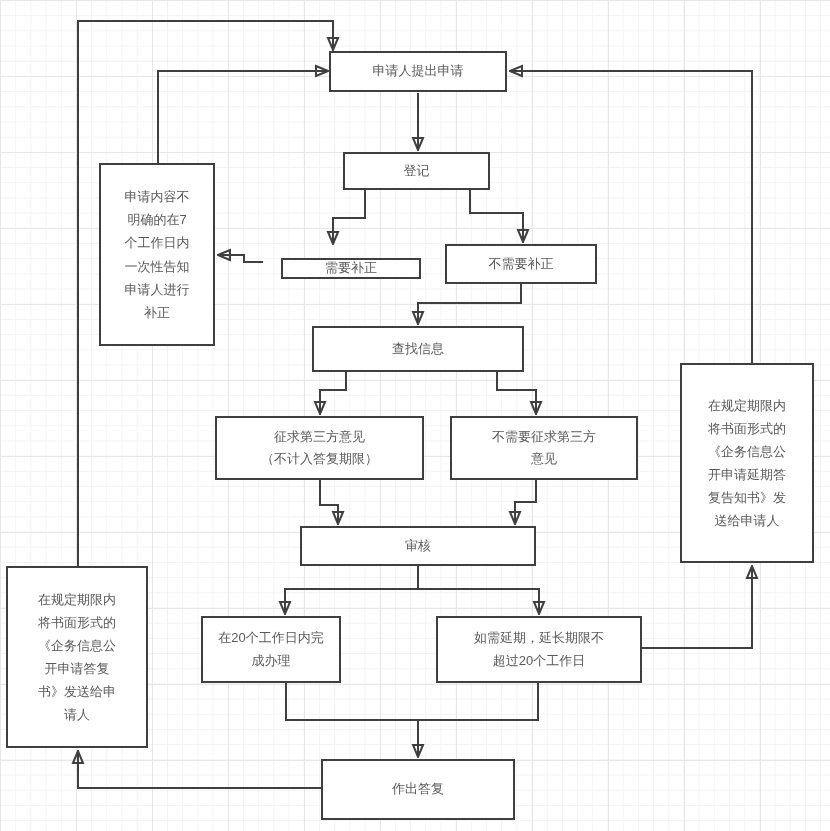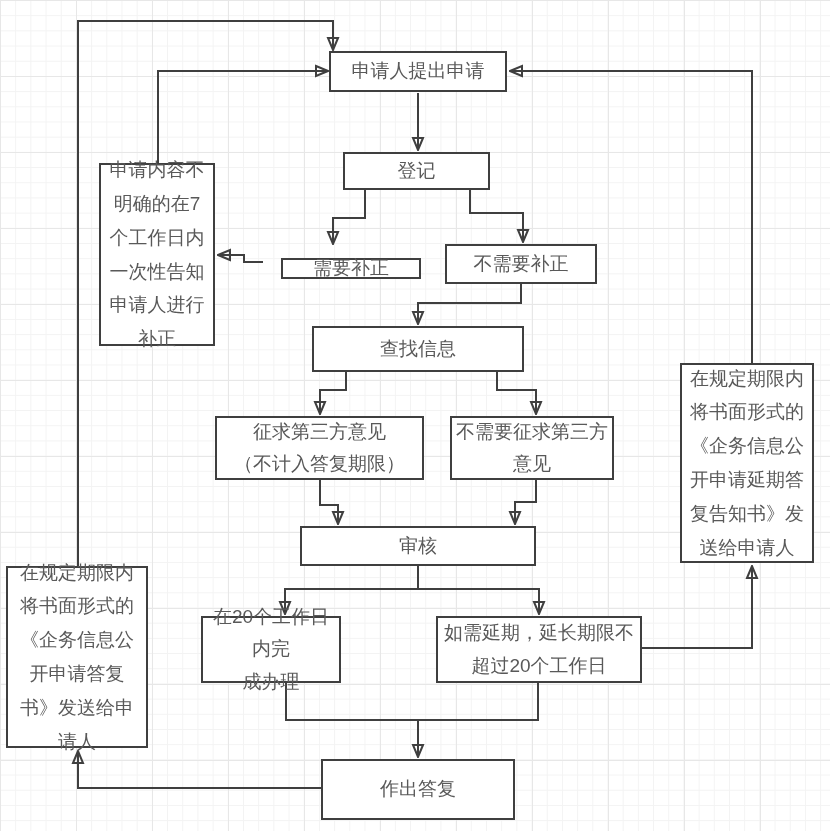--- a/index.html
+++ b/index.html
@@ -16,33 +16,33 @@
       linear-gradient(#f3f3f3 1px, transparent 1px),
       linear-gradient(90deg,#f3f3f3 1px, transparent 1px);
     background-size:76px 76px,76px 76px,15.2px 15.2px,15.2px 15.2px;
   }
   svg.edges{position:absolute;left:0;top:0;z-index:1;}
   svg.edges path{fill:none;stroke:#3f3f3f;stroke-width:2px;}
   .node{
     position:absolute;z-index:2;box-sizing:border-box;
     background:#ffffff;border:2px solid #3f3f3f;
     display:flex;align-items:center;justify-content:center;
-    text-align:center;color:#595959;font-size:19px;line-height:1.7;
+    text-align:center;color:#595959;font-size:13px;line-height:1.7;
     white-space:pre-line;padding:2px 4px;
   }
   .node.tall{line-height:1.78;}
   
   #n-apply       {left:329px;top:51px; width:178px;height:41px;}
   #n-register    {left:343px;top:152px;width:147px;height:38px;}
   #n-clarify     {left:99px; top:163px;width:116px;height:183px;}
   #n-need        {left:263px;top:258px;width:140px;height:21px;margin-left:18px;}
   #n-nocorr      {left:445px;top:244px;width:152px;height:40px;text-align:right;}
   #n-search      {left:312px;top:326px;width:212px;height:46px;}
   #n-third       {left:215px;top:416px;width:209px;height:64px;}
-  #n-nothird     {left:450px;top:416px;width:164px;height:64px;}
+  #n-nothird     {left:450px;top:416px;width:188px;height:64px;}
   #n-review      {left:300px;top:526px;width:236px;height:40px;}
   #n-complete    {left:201px;top:616px;width:140px;height:67px;}
   #n-extend      {left:436px;top:616px;width:206px;height:67px;}
   #n-noticeext   {left:680px;top:363px;width:134px;height:200px;}
   #n-noticereply {left:6px;  top:566px;width:142px;height:182px;}
   #n-reply       {left:321px;top:759px;width:194px;height:61px;text-align:right;}
 </style>
 </head>
 <body>
 

